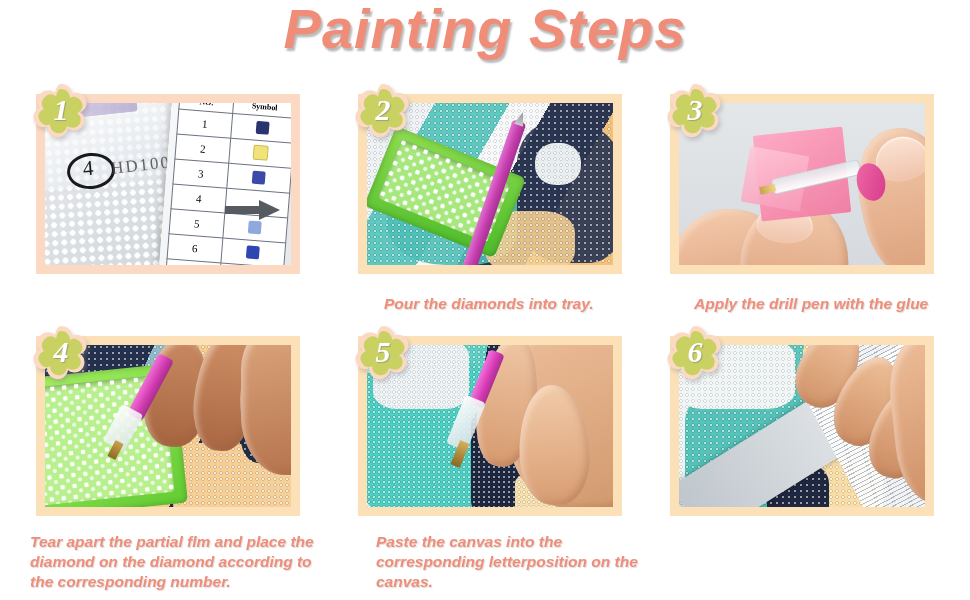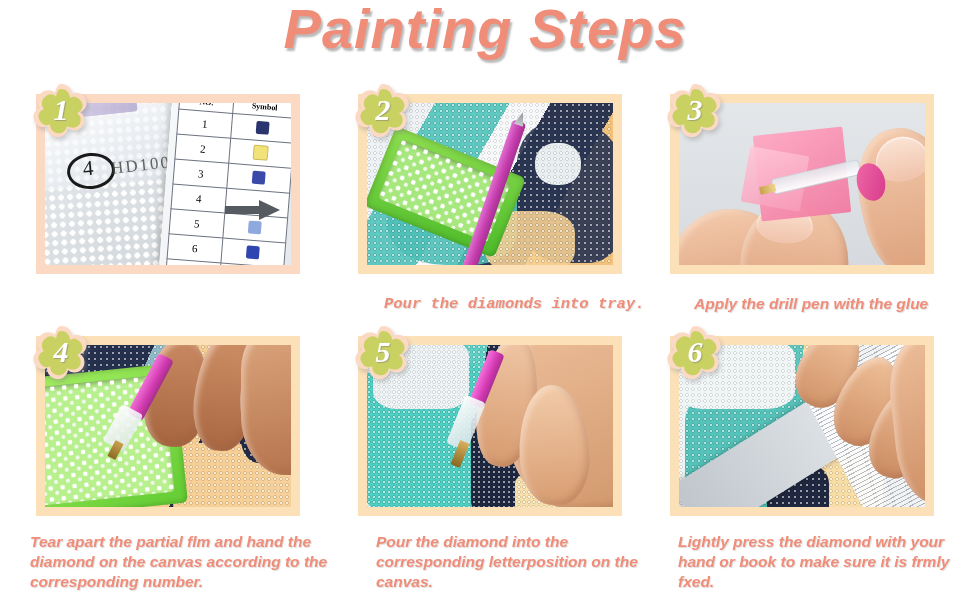--- a/index.html
+++ b/index.html
@@ -288,21 +288,21 @@
     </div>
 
     <div class="badge" style="left:14px;top:0px;">
       <svg viewBox="0 0 58 58">
         <path d="M29 2 C36 2 40 8 40 12 C45 9 52 12 54 18 C56 24 52 29 48 30 C53 33 54 40 50 45 C46 50 39 49 36 46 C35 52 30 56 24 55 C18 54 15 49 15 44 C10 47 4 44 2 38 C0 32 4 27 8 26 C4 22 4 15 9 11 C14 7 20 8 23 11 C24 6 26 2 29 2 Z" fill="#fbd9c3"></path>
         <path d="M29 7 C35 7 38 12 38 16 C42 13 48 16 50 21 C52 26 48 30 45 31 C49 34 50 39 47 43 C43 47 38 46 35 44 C34 49 30 52 25 51 C20 50 18 46 18 42 C14 45 9 42 7 37 C5 32 9 28 12 27 C9 24 9 18 13 15 C17 11 22 12 24 15 C25 10 26 7 29 7 Z" fill="#c9d163"></path>
       </svg>
       <div class="badge-num">2</div>
     </div>
 
-    <div class="caption" style="left:44px;top:212px;width:280px;font-family:Liberation Mono, monospace;">Pour the diamonds into tray.</div>
+    <div class="caption" style="left:44px;top:212px;width:280px;">Pour the diamonds into tray.</div>
   </div>
 
   <div class="cell" style="left:652px;top:20px;width:300px;height:270px;">
 
     <div class="stamp warm" style="left:18px;top:12px;width:264px;height:180px;">
       <div class="stamp-inner" style="background:linear-gradient(180deg,#e4e7ea,#d6dade);">
 
         <div class="finger" style="left:-10px;top:106px;width:120px;height:100px;transform:rotate(-8deg);"></div>
         <div class="finger" style="left:62px;top:96px;width:108px;height:108px;transform:rotate(4deg);"></div>
         <div class="nail" style="left:78px;top:100px;width:56px;height:40px;transform:rotate(4deg);"></div>
@@ -375,21 +375,21 @@
     </div>
 
     <div class="badge" style="left:14px;top:0px;">
       <svg viewBox="0 0 58 58">
         <path d="M29 2 C36 2 40 8 40 12 C45 9 52 12 54 18 C56 24 52 29 48 30 C53 33 54 40 50 45 C46 50 39 49 36 46 C35 52 30 56 24 55 C18 54 15 49 15 44 C10 47 4 44 2 38 C0 32 4 27 8 26 C4 22 4 15 9 11 C14 7 20 8 23 11 C24 6 26 2 29 2 Z" fill="#fbd9c3"></path>
         <path d="M29 7 C35 7 38 12 38 16 C42 13 48 16 50 21 C52 26 48 30 45 31 C49 34 50 39 47 43 C43 47 38 46 35 44 C34 49 30 52 25 51 C20 50 18 46 18 42 C14 45 9 42 7 37 C5 32 9 28 12 27 C9 24 9 18 13 15 C17 11 22 12 24 15 C25 10 26 7 29 7 Z" fill="#c9d163"></path>
       </svg>
       <div class="badge-num">4</div>
     </div>
 
-    <div class="caption" style="left:12px;top:208px;width:305px;">Tear apart the partial flm and hand the diamond on the canvas according to the corresponding number.</div>
+    <div class="caption" style="left:12px;top:208px;width:305px;">Tear apart the partial flm and place the diamond on the diamond according to the corresponding number.</div>
   </div>
 
   <div class="cell" style="left:340px;top:262px;width:300px;height:276px;">
 
     <div class="stamp warm" style="left:18px;top:12px;width:264px;height:180px;">
       <div class="stamp-inner">
         <div class="mosaic" style="background:linear-gradient(100deg,#e8eff1 0%,#e8eff1 12%,#5fd0c6 12%,#5fd0c6 44%,#1f2a44 44%,#1f2a44 78%,#f7dfae 78%,#f7dfae 100%);"></div>
         <div class="ph" style="left:-6px;top:18px;width:130px;height:150px;background:#4ecfc3;border-radius:20%;"></div>
         <div class="ph" style="left:6px;top:-6px;width:96px;height:70px;background:#eef4f6;border-radius:25%;"></div>
         <div class="ph" style="left:104px;top:60px;width:130px;height:116px;background:#1d2740;border-radius:18%;"></div>
@@ -415,21 +415,21 @@
     </div>
 
     <div class="badge" style="left:14px;top:0px;">
       <svg viewBox="0 0 58 58">
         <path d="M29 2 C36 2 40 8 40 12 C45 9 52 12 54 18 C56 24 52 29 48 30 C53 33 54 40 50 45 C46 50 39 49 36 46 C35 52 30 56 24 55 C18 54 15 49 15 44 C10 47 4 44 2 38 C0 32 4 27 8 26 C4 22 4 15 9 11 C14 7 20 8 23 11 C24 6 26 2 29 2 Z" fill="#fbd9c3"></path>
         <path d="M29 7 C35 7 38 12 38 16 C42 13 48 16 50 21 C52 26 48 30 45 31 C49 34 50 39 47 43 C43 47 38 46 35 44 C34 49 30 52 25 51 C20 50 18 46 18 42 C14 45 9 42 7 37 C5 32 9 28 12 27 C9 24 9 18 13 15 C17 11 22 12 24 15 C25 10 26 7 29 7 Z" fill="#c9d163"></path>
       </svg>
       <div class="badge-num">5</div>
     </div>
 
-    <div class="caption" style="left:36px;top:208px;width:268px;">Pour the diamond into the corresponding letterposition on the canvas.</div>
+    <div class="caption" style="left:36px;top:208px;width:268px;">Paste the canvas into the corresponding letterposition on the canvas.</div>
   </div>
 
   <div class="cell" style="left:652px;top:262px;width:300px;height:276px;">
 
     <div class="stamp warm" style="left:18px;top:12px;width:264px;height:180px;">
       <div class="stamp-inner" style="background:#eef2f3;">
         <div class="mosaic" style="background:linear-gradient(95deg,#eef3f4 0%,#eef3f4 18%,#5ec6bd 18%,#5ec6bd 48%,#f6dba6 48%,#f6dba6 66%,#20293f 66%,#20293f 100%);"></div>
         <div class="ph" style="left:6px;top:44px;width:150px;height:130px;background:#55c3ba;border-radius:25%;"></div>
         <div class="ph" style="left:-4px;top:-6px;width:120px;height:70px;background:#f0f5f6;border-radius:25%;"></div>
         <div class="ph" style="left:130px;top:84px;width:74px;height:96px;background:#f8dda7;border-radius:22%;"></div>
@@ -457,16 +457,15 @@
     </div>
 
     <div class="badge" style="left:14px;top:0px;">
       <svg viewBox="0 0 58 58">
         <path d="M29 2 C36 2 40 8 40 12 C45 9 52 12 54 18 C56 24 52 29 48 30 C53 33 54 40 50 45 C46 50 39 49 36 46 C35 52 30 56 24 55 C18 54 15 49 15 44 C10 47 4 44 2 38 C0 32 4 27 8 26 C4 22 4 15 9 11 C14 7 20 8 23 11 C24 6 26 2 29 2 Z" fill="#fbd9c3"></path>
         <path d="M29 7 C35 7 38 12 38 16 C42 13 48 16 50 21 C52 26 48 30 45 31 C49 34 50 39 47 43 C43 47 38 46 35 44 C34 49 30 52 25 51 C20 50 18 46 18 42 C14 45 9 42 7 37 C5 32 9 28 12 27 C9 24 9 18 13 15 C17 11 22 12 24 15 C25 10 26 7 29 7 Z" fill="#c9d163"></path>
       </svg>
       <div class="badge-num">6</div>
     </div>
 
-    <div class="caption" style="left:26px;top:208px;width:290px;">Lightly press the diamond with your hand or book to make sure it is frmly fxed.</div>
   </div>
 
 </div>
 
 </body></html>

